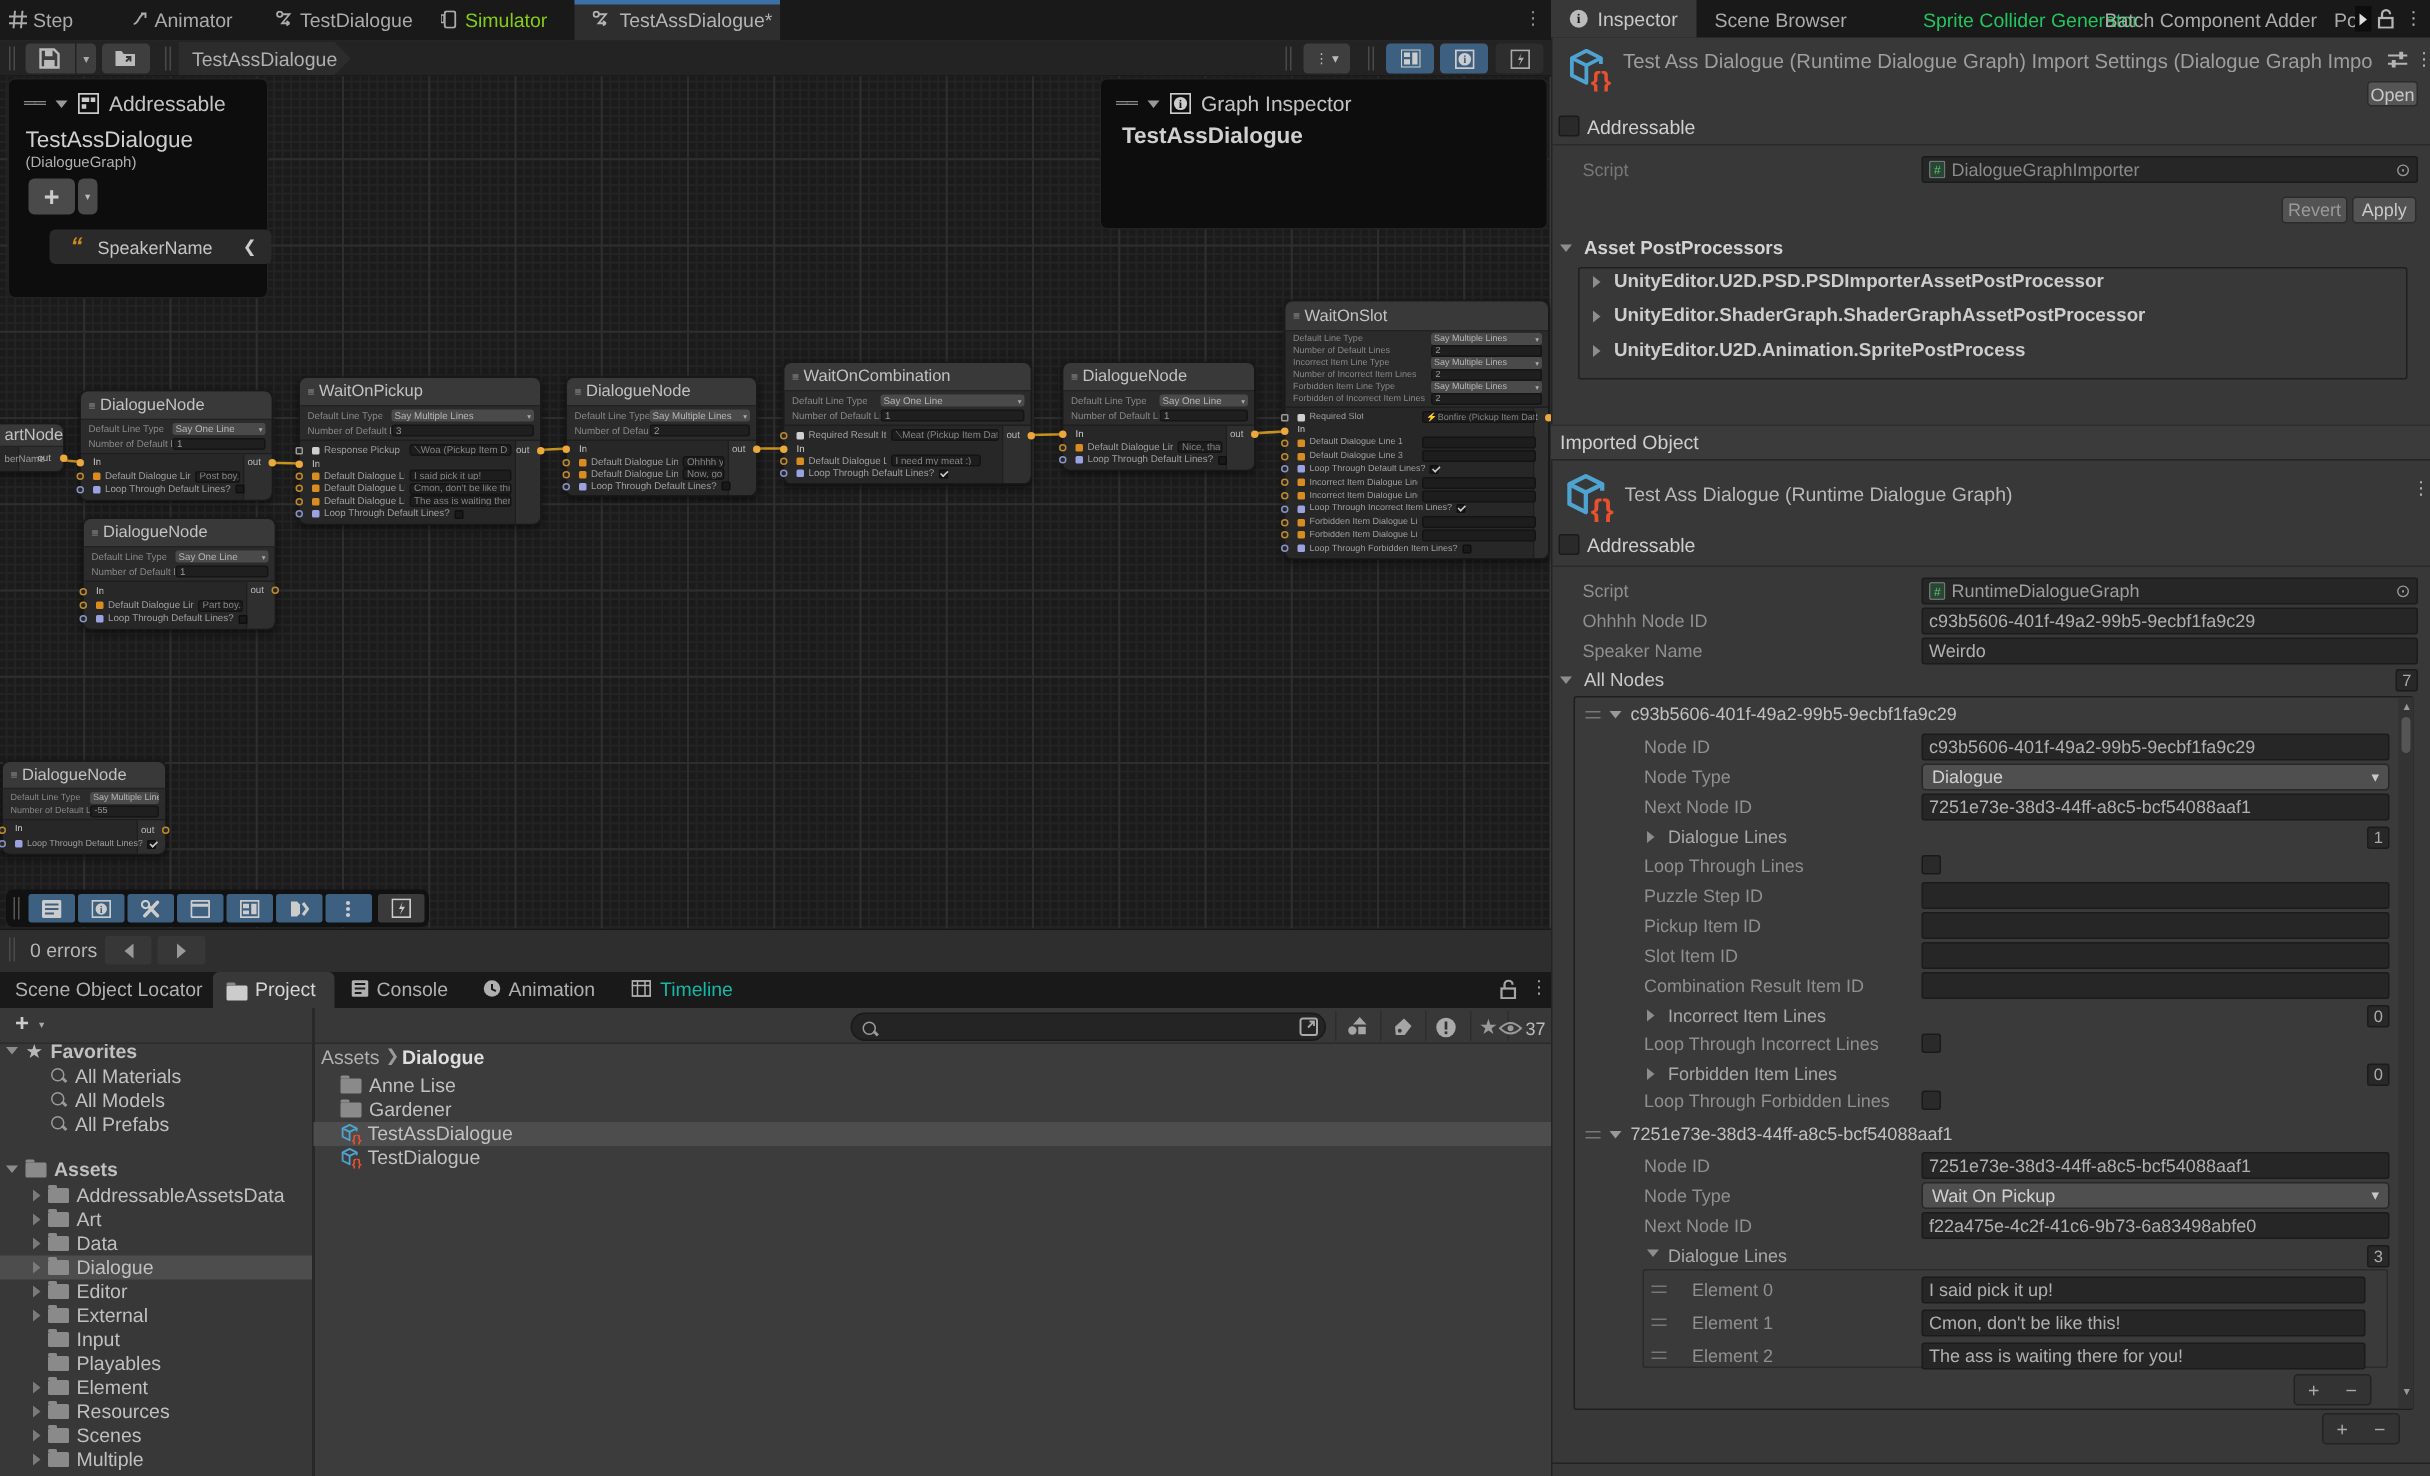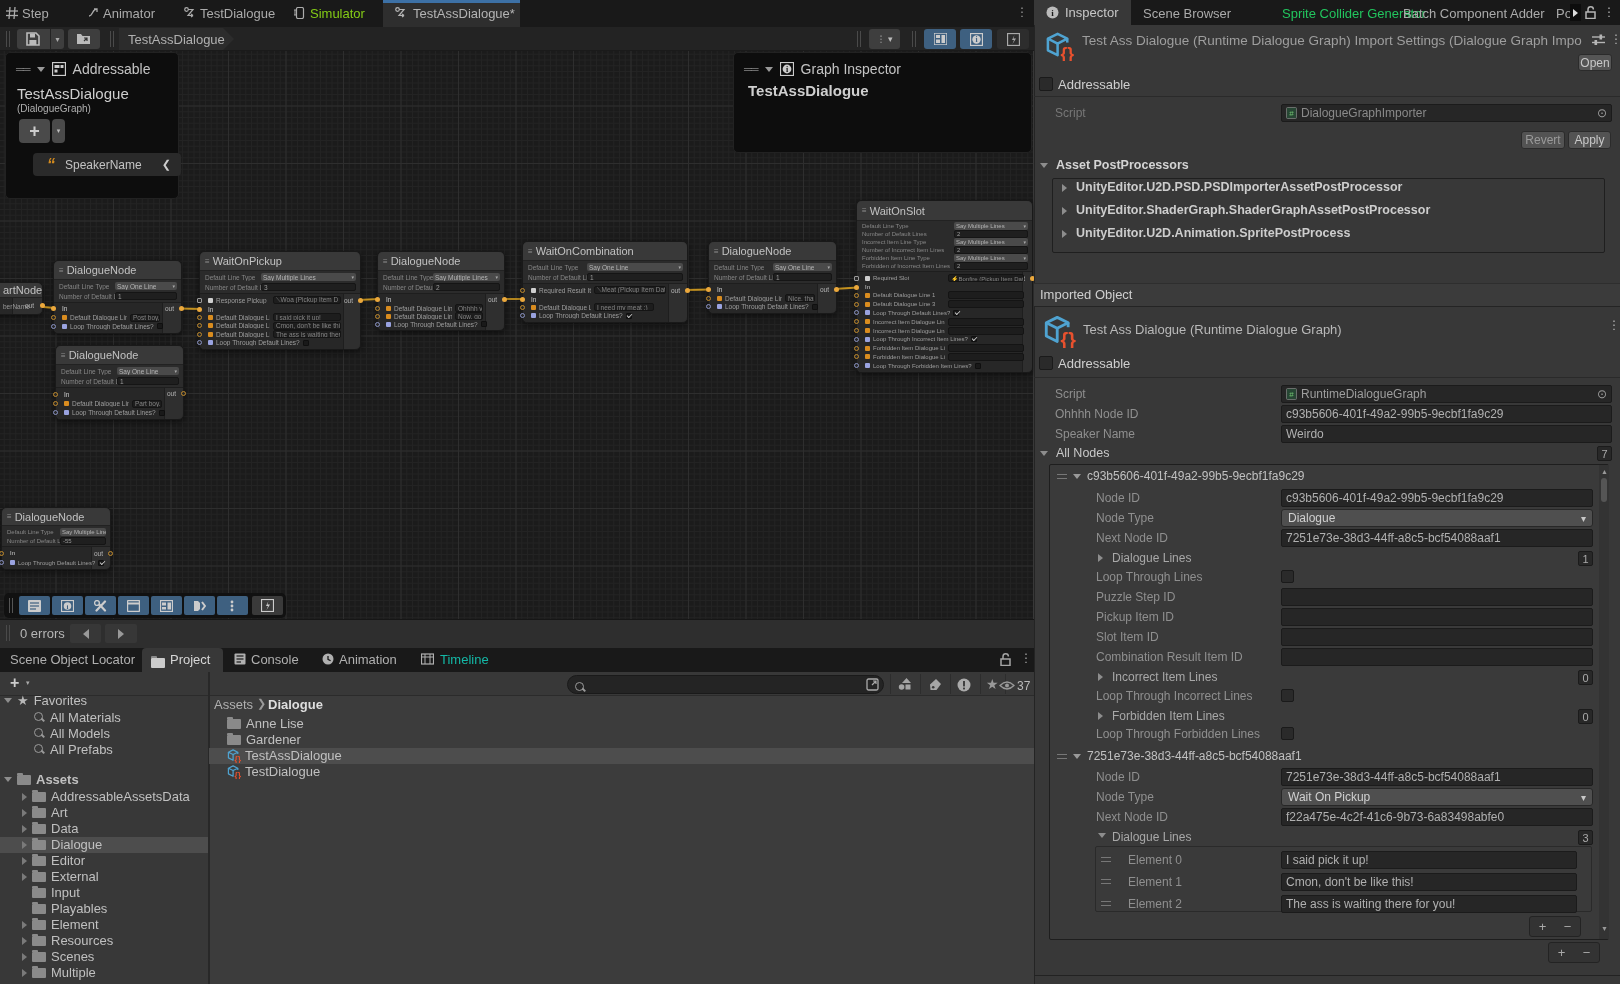--- a/index.html
+++ b/index.html
@@ -724,21 +724,21 @@
     <circle cx="8" cy="4.5" r="2" fill="#999"></circle>
   </svg>
 <div class="abs" style="left:1017px;top:679px;font-size:12px;color:#bbb">37</div>
 <div class="abs" style="left:0;top:696px;width:1034px;height:288px;background:#383838"></div>
 <div class="abs" style="left:210px;top:696px;width:824px;height:288px;background:#3c3c3c"></div>
 <div class="abs" style="left:208px;top:672px;width:2px;height:312px;background:#282828"></div>
 <div class="abs" style="left:0;top:837px;width:208px;height:16px;background:#4d4d4d"></div>
 <div class="treerow" style="left:4px;top:693px">
     <span class="tri trid"></span>
     <span style="color:#b8b8b8;font-size:13px">★</span>
-    <span style="font-weight:normal">Favorites</span>
+    <span style="font-weight:bold">Favorites</span>
   </div>
 <div class="treerow" style="left:34px;top:710px">
     <span class="mag"></span>
     <span>All Materials</span>
   </div>
 <div class="treerow" style="left:34px;top:726px">
     <span class="mag"></span>
     <span>All Models</span>
   </div>
 <div class="treerow" style="left:34px;top:742px">

